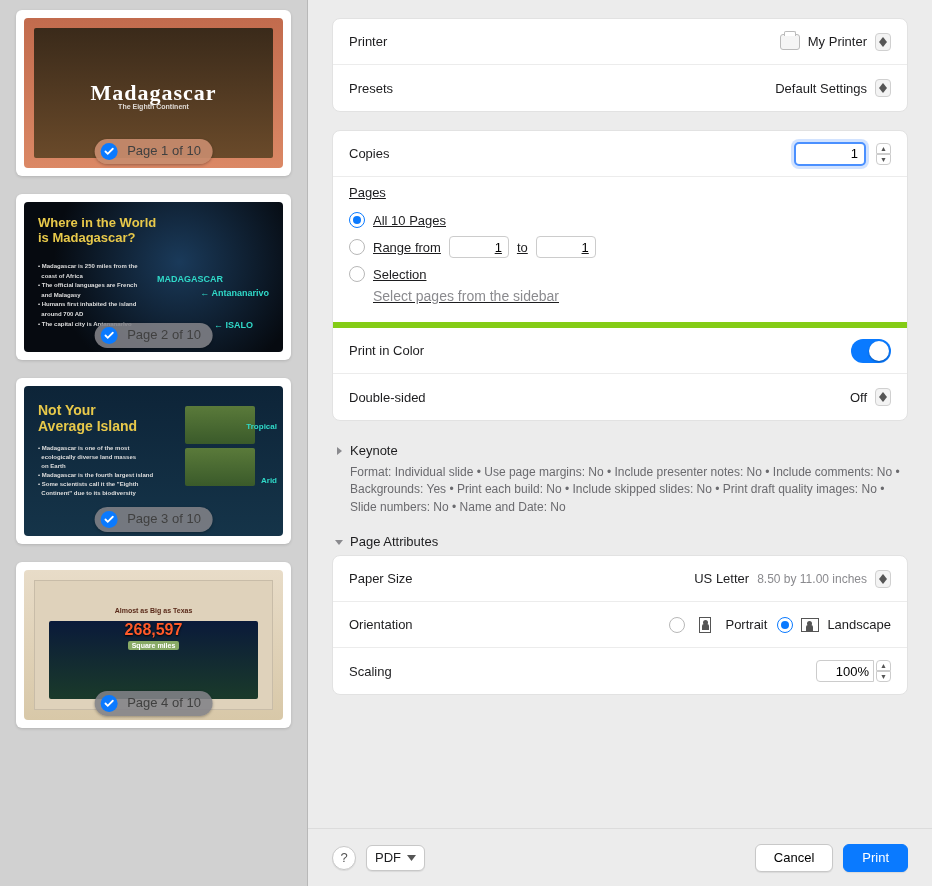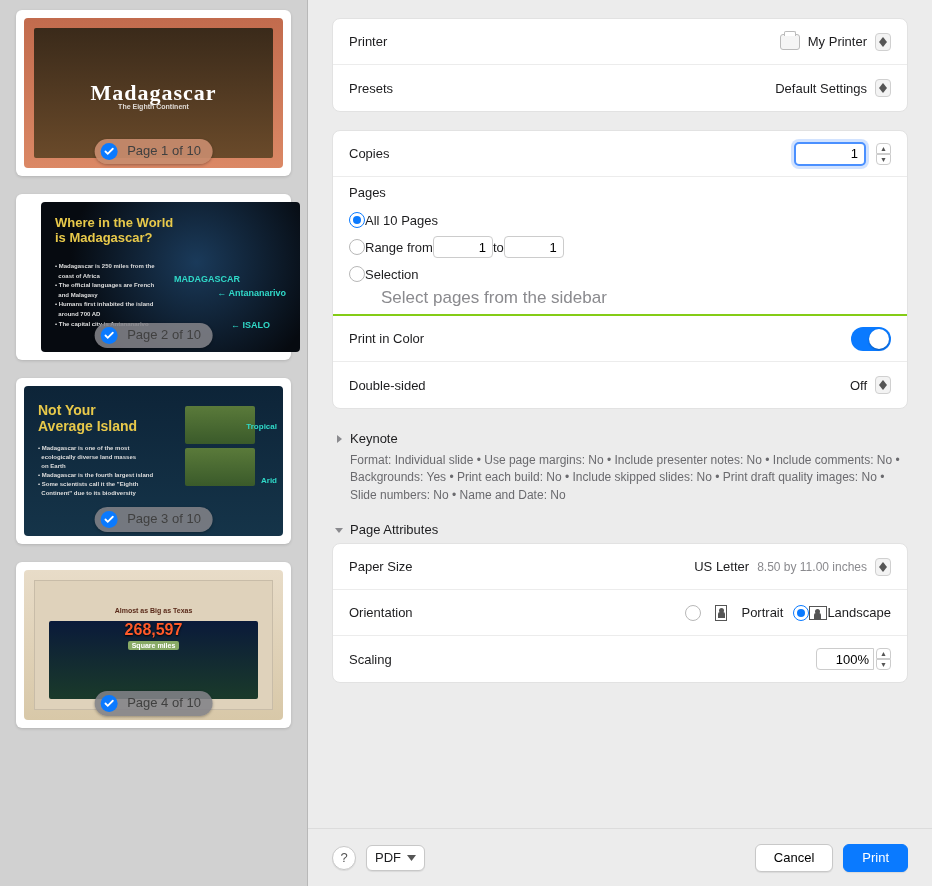--- a/index.html
+++ b/index.html
@@ -38,21 +38,21 @@
   justify-content: center;
   color: #fff;
   font-weight: 600;
   position: relative;
   overflow: hidden;
 }
 .thumb-1 { background: linear-gradient(#c26b4d,#db8865); }
 .thumb-1 .inner { position:absolute; inset:10px; background: linear-gradient(#3a2a1a,#6a4a2a); border-radius:2px; display:flex; align-items:center; justify-content:center; }
 .thumb-1 .title { font-family: serif; font-size:22px; letter-spacing:1px; }
 .thumb-1 .sub { position:absolute; top:58%; font-size:7px; opacity:.8;}
-.thumb-2 { background: radial-gradient(circle at 60% 40%, #1a3a5a, #060a10 70%); margin-left: 17px; }
+.thumb-2 { background: radial-gradient(circle at 60% 40%, #1a3a5a, #060a10 70%); }
 .thumb-2 .t2-title{ position:absolute; top:14px; left:14px; color:#e8c94a; font-size:13px; font-weight:700; line-height:1.15;}
 .thumb-2 .t2-lbl{position:absolute;color:#30d9c8;font-size:9px;}
 .thumb-2 .bullets{position:absolute; left:14px; top:60px; font-size:6px; color:#ddd; line-height:1.6; text-align:left;}
 .thumb-3 { background: linear-gradient(#0d2438,#153449); }
 .thumb-3 .t3-title{position:absolute; top:16px; left:14px; color:#e8c94a; font-size:14px; font-weight:700; line-height:1.15; text-align:left;}
 .thumb-3 .bullets{position:absolute; left:14px; top:58px; font-size:6px; color:#ddd; line-height:1.5; text-align:left;}
 .thumb-3 .pics{position:absolute; right:28px; top:20px; width:70px; display:flex; flex-direction:column; gap:4px;}
 .thumb-3 .pics div{height:38px; background:linear-gradient(#5a7a3a,#3a5a2a); border-radius:2px;}
 .thumb-3 .anno{position:absolute; right:6px; color:#30d9c8; font-size:8px;}
 .thumb-4 { background: linear-gradient(#e8dcc8,#d8c8a8); }
@@ -144,30 +144,30 @@
 }
 .stepper {
   display:flex; flex-direction:column; margin-left:2px;
 }
 .stepper button{
   width:15px; height:11px; border:1px solid #ccc; background:#fff; padding:0; display:flex;align-items:center;justify-content:center; font-size:7px; color:#555;
 }
 .stepper button:first-child{border-radius:4px 4px 0 0; border-bottom:0.5px solid #ccc;}
 .stepper button:last-child{border-radius:0 0 4px 4px;}
 
-.pages-block { padding: 8px 16px 6px 16px; border-bottom:2px solid #84cc16;}
+.pages-block { padding: 8px 16px 18px 16px; border-bottom:6px solid #84cc16;text-decoration:underline;}
 .pages-block .heading{font-size:13px; margin-bottom:8px;}
-.radio-row{display:flex;align-items:center;gap:0;padding:4px 0;font-size:13px;}
+.radio-row{display:flex;align-items:center;gap:8px;padding:4px 0;font-size:13px;}
 .radio{
   width:16px;height:16px;border-radius:50%;border:1px solid #b8b8b8;background:#fff;display:inline-flex;align-items:center;justify-content:center;flex-shrink:0;
 }
 .radio.checked{border-color:#0a7aff;}
 .radio.checked::after{content:"";width:8px;height:8px;border-radius:50%;background:#0a7aff;}
 .range-input{width:60px;height:22px;border:1px solid #ccc;border-radius:4px;text-align:right;padding:0 6px;font-size:13px;}
-.hint{font-size:17px;color:#8a8a8e;margin-left:32px;margin-top:2px;}
+.hint{font-size:14px;color:#8a8a8e;margin-left:24px;margin-top:2px;}
 
 .toggle{
   width:40px;height:24px;border-radius:12px;background:#0a7aff;position:relative;
 }
 .toggle::after{content:"";position:absolute;right:2px;top:2px;width:20px;height:20px;border-radius:50%;background:#fff;box-shadow:0 1px 2px rgba(0,0,0,.3);}
 
 .disclosure-row{display:flex;align-items:center;gap:6px;padding:4px 2px 6px 2px;font-size:13px;cursor:default;}
 .disclosure-row svg{width:10px;height:10px;color:#8a8a8e;}
 .summary-text{font-size:12px;color:#6a6a6e;line-height:1.45;padding:0 4px 14px 18px;}
 

